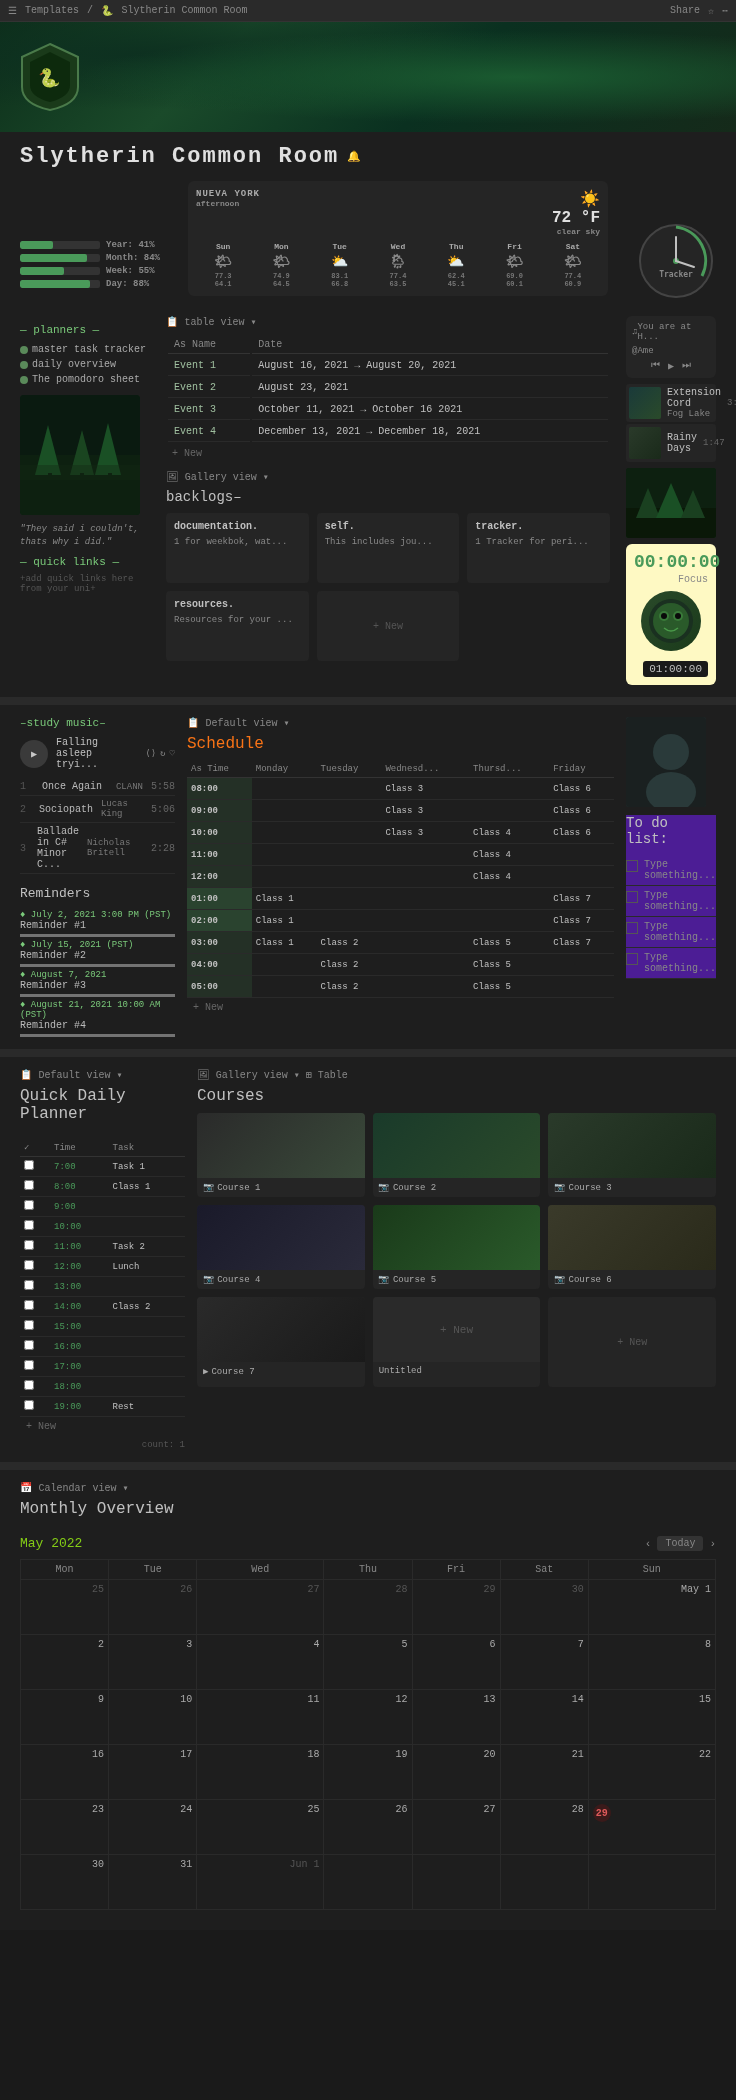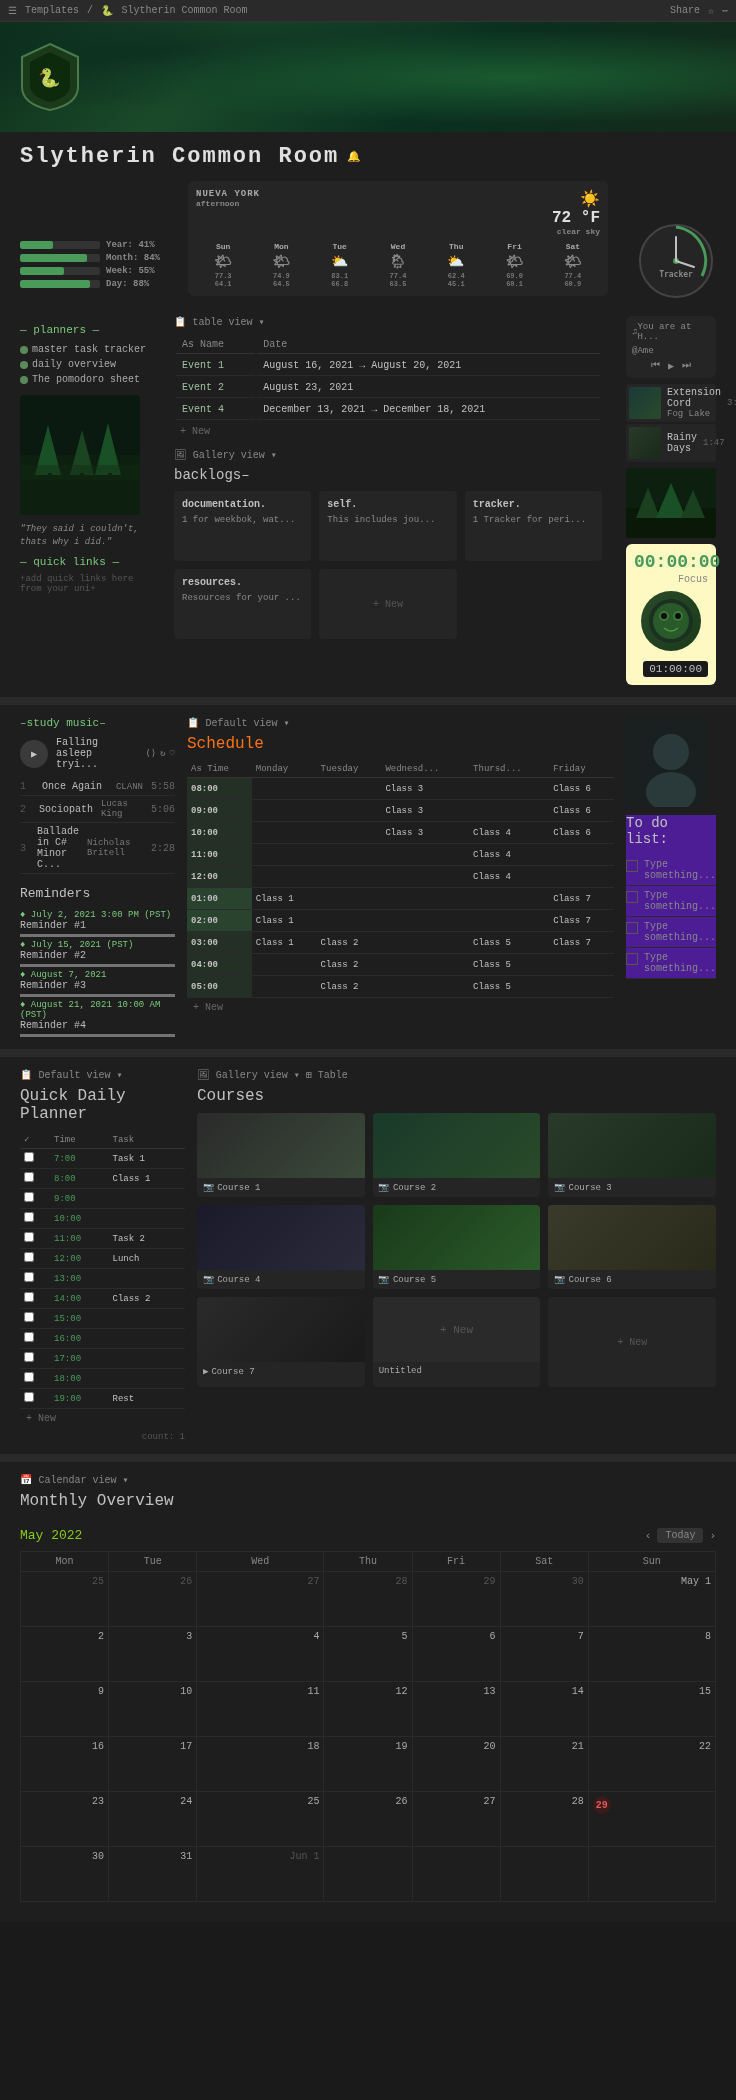--- a/index.html
+++ b/index.html
@@ -539,21 +539,21 @@
       flex-shrink: 0;
       margin-top: 1px;
     }
     .todo-text {
       font-size: 10px;
       color: #888;
     }
     .planner-title {
       font-size: 16px;
       color: #c0c0c0;
-      margin-bottom: 8px;
+      margin-bottom: 16px;
     }
     .planner-table {
       width: 100%;
       font-size: 9px;
       border-collapse: collapse;
     }
     .planner-table th {
       color: #888;
       font-weight: normal;
       padding: 3px 4px;
@@ -792,21 +792,21 @@
 
         <line x1="40" y1="40" x2="40" y2="16" stroke="#c0c0c0" stroke-width="2" stroke-linecap="round"></line>
         <line x1="40" y1="40" x2="58" y2="46" stroke="#c0c0c0" stroke-width="2" stroke-linecap="round"></line>
 
         <path d="M 40 6 A 34 34 0 0 1 66 55" fill="none" stroke="#4a9a5a" stroke-width="3"></path>
         <text x="40" y="56" text-anchor="middle" fill="#888" font-size="8" font-family="monospace">Tracker</text>
       </svg>
     </div>
   </div>
 
-  <div style="display:flex; gap:24px; margin-bottom:12px;">
+  <div style="display:flex; gap:16px; margin-bottom:12px;">
 
     <div style="width:130px; flex-shrink:0;">
       <div class="planners-section">
         <div class="section-header">
           <span>— planners —</span>
         </div>
         <div class="planner-item">
           <div class="planner-dot"></div>
           <span>master task tracker</span>
         </div>
@@ -862,20 +862,24 @@
             </tr>
           </thead>
           <tbody>
             <tr>
               <td class="event-name">Event 1</td>
               <td>August 16, 2021 → August 20, 2021</td>
             </tr>
             <tr>
               <td class="event-name">Event 2</td>
               <td>August 23, 2021</td>
+            </tr>
+            <tr>
+              <td class="event-name">Event 3</td>
+              <td>October 11, 2021 → October 16 2021</td>
             </tr>
             <tr>
               <td class="event-name">Event 4</td>
               <td>December 13, 2021 → December 18, 2021</td>
             </tr>
           </tbody>
         </table>
         <div class="add-new">+ New</div>
       </div>
 

